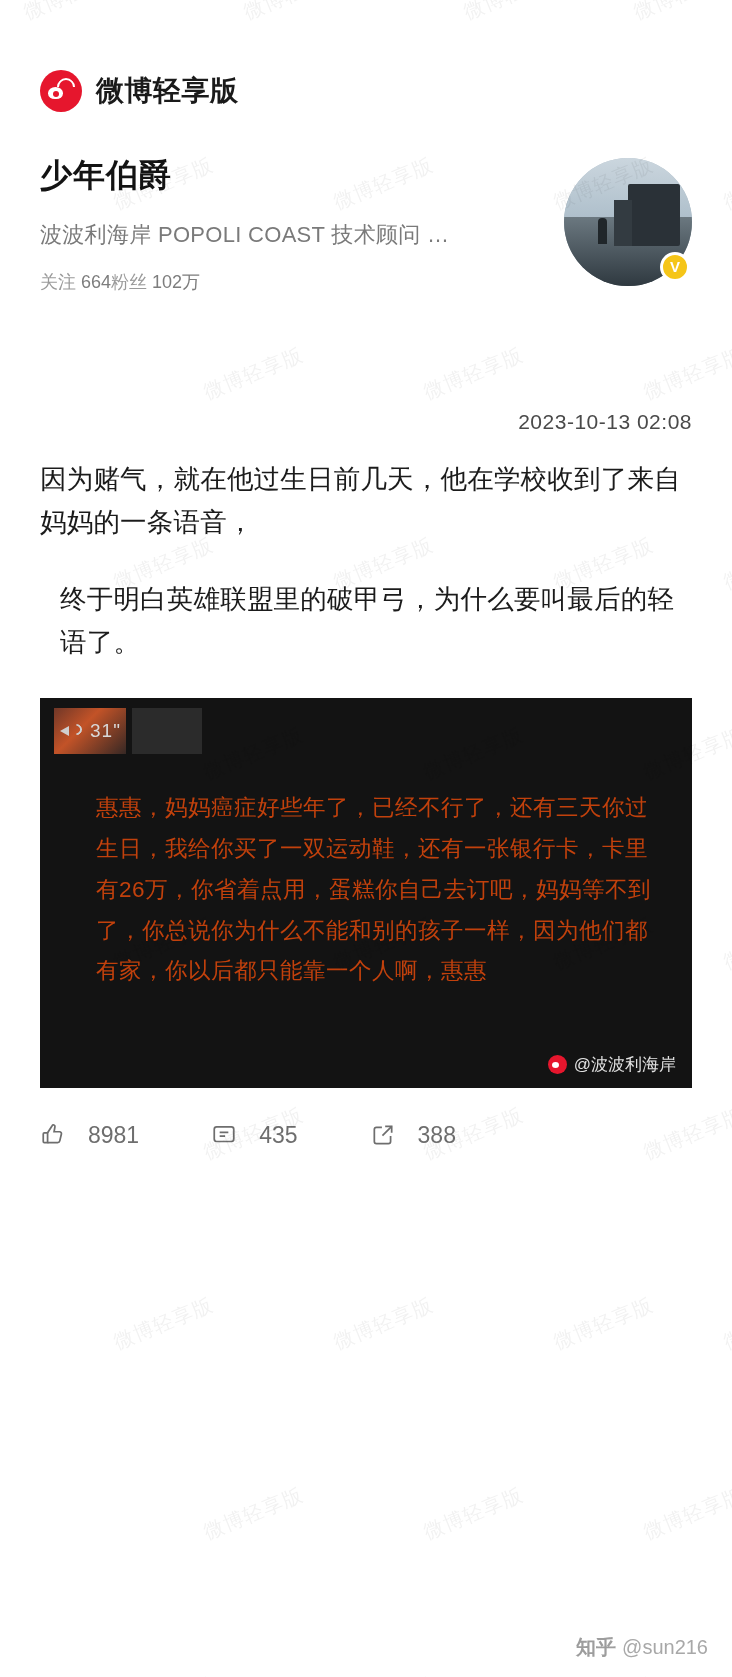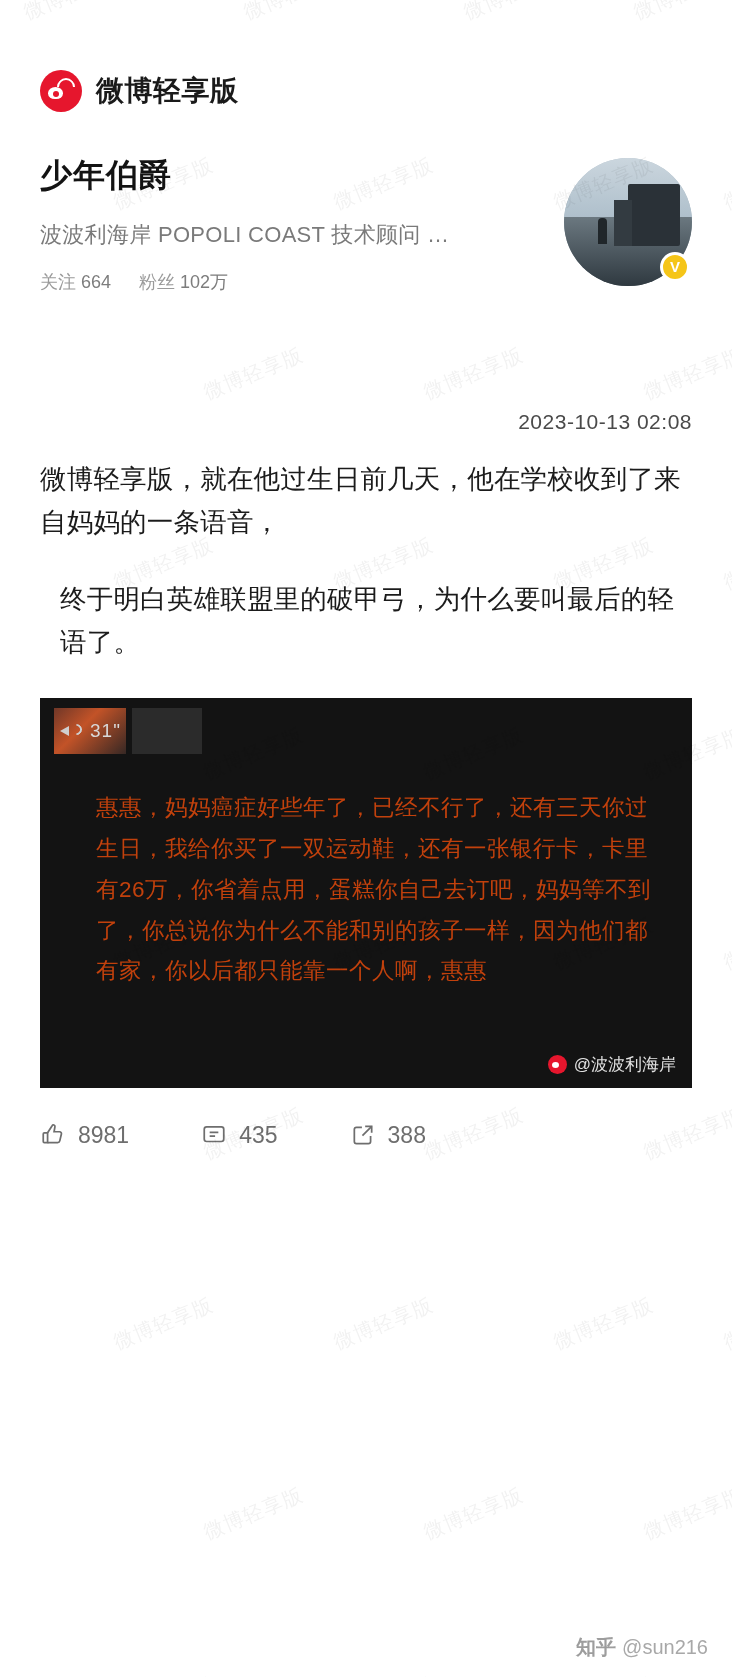--- a/index.html
+++ b/index.html
@@ -114,21 +114,20 @@
     margin-top: 22px;
     font-size: 22px;
     color: #7a7a7a;
     letter-spacing: 0.3px;
   }
   .profile-stats {
     margin-top: 20px;
     font-size: 18px;
     color: #9a9a9a;
     display: flex;
-    gap: 28px;
   }
   .stat-num { color: #7d7d7d; }
   .avatar-wrap {
     position: relative;
     width: 128px;
     height: 128px;
     flex: none;
     margin-top: 4px;
   }
   .avatar {
@@ -310,21 +309,21 @@
   .actions {
     margin-top: 34px;
     display: flex;
     align-items: center;
     gap: 72px;
     padding-bottom: 10px;
   }
   .action {
     display: flex;
     align-items: center;
-    gap: 12px;
+    gap: 22px;
     color: #6e6e6e;
     font-size: 23px;
   }
   .action svg { display: block; }
 
   
   .footer-credit {
     position: absolute;
     right: 24px;
     bottom: 16px;
@@ -411,21 +410,21 @@
         <span class="building"></span>
         <span class="person"></span>
       </div>
       <div class="verify-badge">V</div>
     </div>
   </div>
 
   <div class="post-date">2023-10-13 02:08</div>
 
   <div class="post-body">
-    <p>微博轻享版，就在他过生日前几天，他在学校收到了来自妈妈的一条语音，</p>
+    <p>因为赌气，就在他过生日前几天，他在学校收到了来自妈妈的一条语音，</p>
     <p>终于明白英雄联盟里的破甲弓，为什么要叫最后的轻语了。</p>
   </div>
 
   <div class="media">
     <div class="thumb-left"></div>
     <div class="thumb-left2"></div>
     <div class="voice-head">
       <span class="speaker-icon"></span>
       <span class="voice-dur">31"</span>
     </div>

